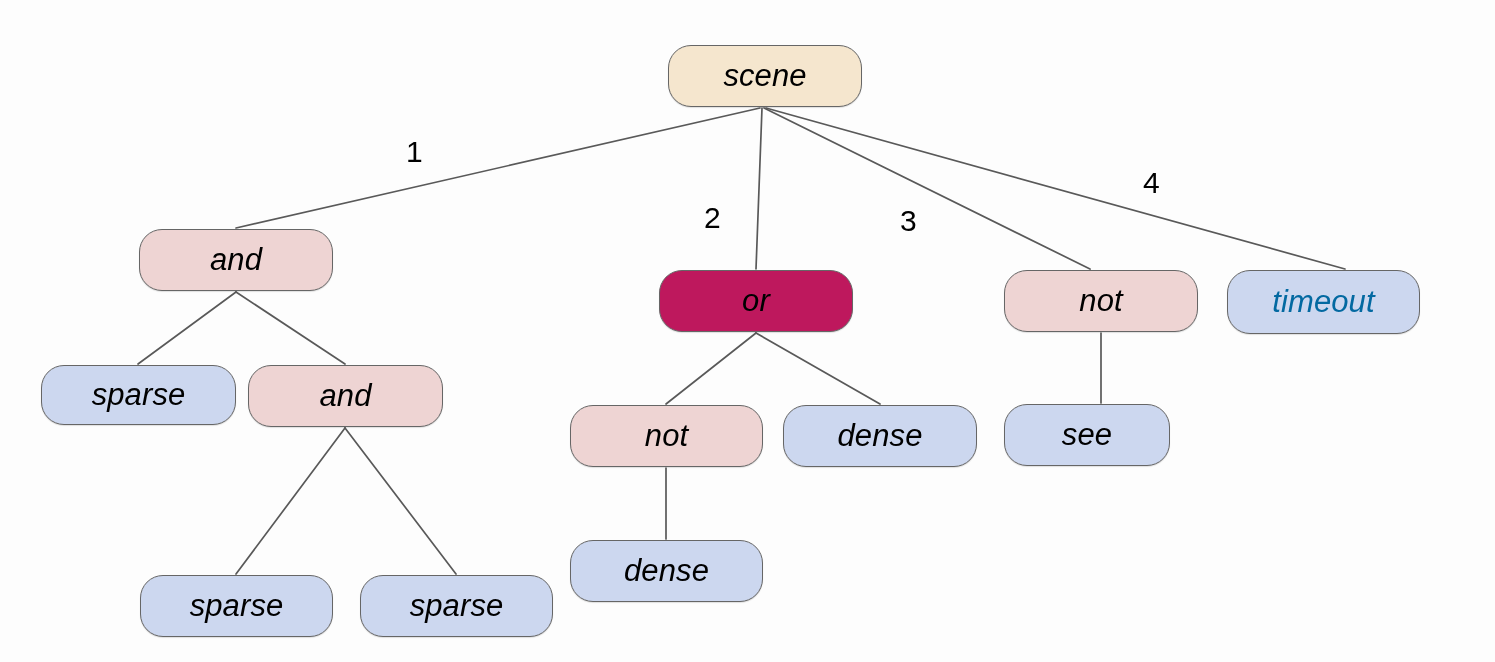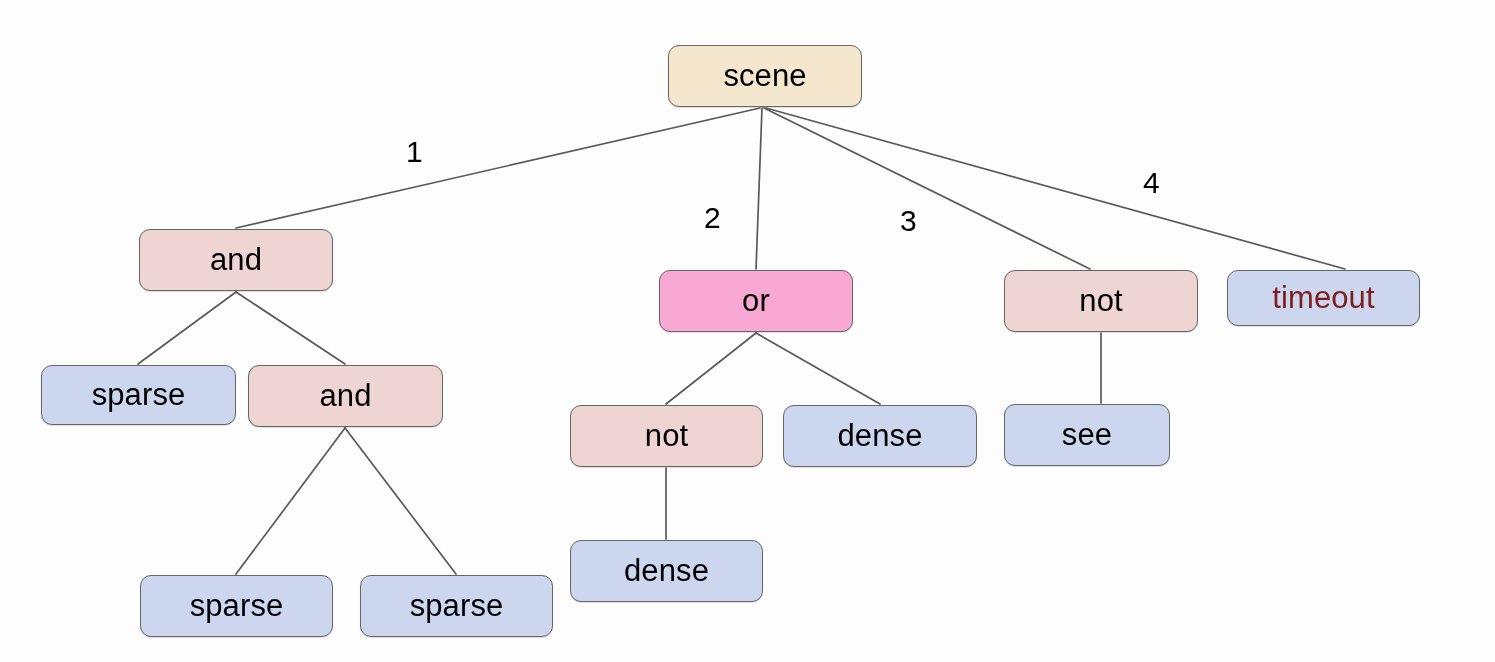--- a/index.html
+++ b/index.html
@@ -28,30 +28,31 @@
     position: absolute;
     left: 0;
     top: 0;
     width: 1495px;
     height: 662px;
   }
   .node {
     position: absolute;
     box-sizing: border-box;
     border: 1.6px solid #666666;
-    border-radius: 11px;
+    border-radius: 23px;
     display: flex;
     align-items: center;
     justify-content: center;
     color: #000000;
     font-size: 31px;
     line-height: 1;
     letter-spacing: 0.1px;
     box-shadow: 0 1px 1px rgba(0,0,0,0.12);
     white-space: nowrap;
+    font-style: italic;
   }
   .node-label {
     display: block;
     transform: translateY(-1px);
   }
   .edge-label {
     position: absolute;
     font-size: 30px;
     color: #000000;
     line-height: 1;
@@ -78,27 +79,27 @@
       <line x1="1101" y1="333" x2="1101" y2="403" stroke="#595959" stroke-width="1.7" stroke-linecap="round"></line>
     </svg>
 
   <div id="node-layer">
       <div class="node" style="left: 668px; top: 45px; width: 194px; height: 62px; background: rgb(245, 230, 206); border-color: rgb(102, 102, 102); color: rgb(0, 0, 0);">
         <span class="node-label">scene</span>
       </div>
       <div class="node" style="left: 139px; top: 229px; width: 194px; height: 62px; background: rgb(238, 212, 211); border-color: rgb(102, 102, 102); color: rgb(0, 0, 0);">
         <span class="node-label">and</span>
       </div>
-      <div class="node" style="left: 659px; top: 270px; width: 194px; height: 62px; background: #f9a8d4; border-color: rgb(102, 102, 102); color: rgb(0, 0, 0);">
+      <div class="node" style="left: 659px; top: 270px; width: 194px; height: 62px; background: #be185d; border-color: rgb(102, 102, 102); color: rgb(0, 0, 0);">
         <span class="node-label">or</span>
       </div>
       <div class="node" style="left: 1004px; top: 270px; width: 194px; height: 62px; background: rgb(238, 212, 211); border-color: rgb(102, 102, 102); color: rgb(0, 0, 0);">
         <span class="node-label">not</span>
       </div>
-      <div class="node" style="left: 1227px; top: 270px; width: 193px; height: 56px; background: rgb(204, 215, 239); border-color: rgb(102, 102, 102); color: #7f1d1d;">
+      <div class="node" style="left: 1227px; top: 270px; width: 193px; height: 64px; background: rgb(204, 215, 239); border-color: rgb(102, 102, 102); color: #0369a1;">
         <span class="node-label">timeout</span>
       </div>
       <div class="node" style="left: 41px; top: 365px; width: 195px; height: 60px; background: rgb(204, 215, 239); border-color: rgb(102, 102, 102); color: rgb(0, 0, 0);">
         <span class="node-label">sparse</span>
       </div>
       <div class="node" style="left: 248px; top: 365px; width: 195px; height: 62px; background: rgb(238, 212, 211); border-color: rgb(102, 102, 102); color: rgb(0, 0, 0);">
         <span class="node-label">and</span>
       </div>
       <div class="node" style="left: 570px; top: 405px; width: 193px; height: 62px; background: rgb(238, 212, 211); border-color: rgb(102, 102, 102); color: rgb(0, 0, 0);">
         <span class="node-label">not</span>

